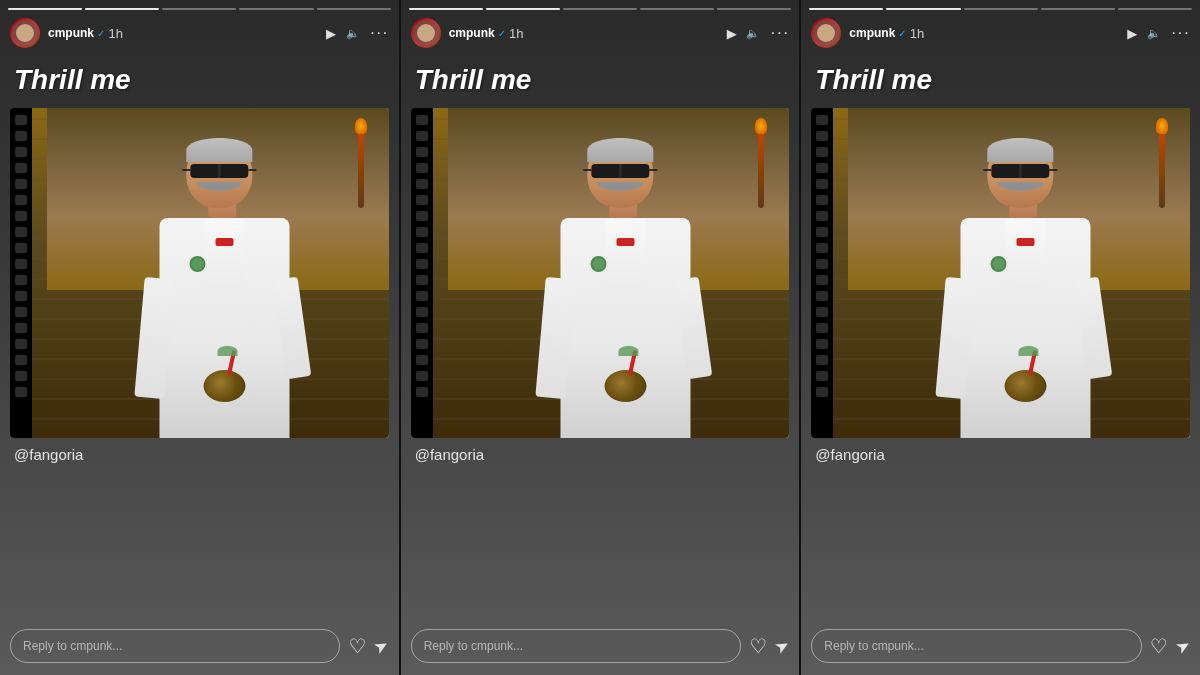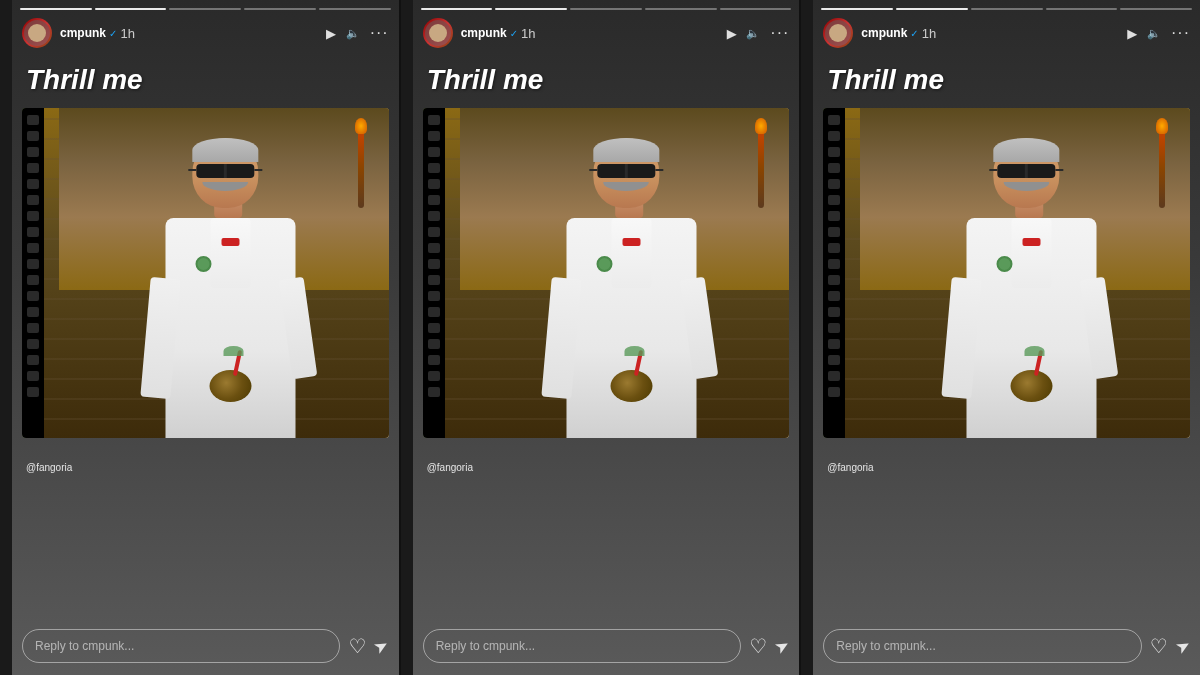--- a/index.html
+++ b/index.html
@@ -14,21 +14,20 @@
     }
 
     .story-panel {
       flex: 1;
       display: flex;
       flex-direction: column;
       background: linear-gradient(180deg, #2a2a2a 0%, #3a3a3a 40%, #5a5a5a 100%);
       position: relative;
       border-right: 2px solid #111;
       overflow: hidden;
-      margin-left: 12px;
     }
     .story-panel:last-child {
       border-right: none;
     }
 
     
     .progress-bar-container {
       display: flex;
       gap: 3px;
       padding: 8px 8px 0 8px;
@@ -173,23 +172,23 @@
           transparent 0px,
           transparent 18px,
           rgba(100,80,50,0.3) 18px,
           rgba(100,80,50,0.3) 20px
         ),
         linear-gradient(180deg, #8B6914 0%, #5C4A1E 40%, #3D2B0A 100%);
     }
 
     
     .story-tag {
-      padding: 24px 14px;
+      padding: 8px 14px;
       color: rgba(255,255,255,0.85);
-      font-size: 10px;
+      font-size: 15px;
     }
 
     
     .story-bottom {
       margin-top: auto;
       padding: 10px 10px 12px 10px;
       display: flex;
       align-items: center;
       gap: 8px;
     }

